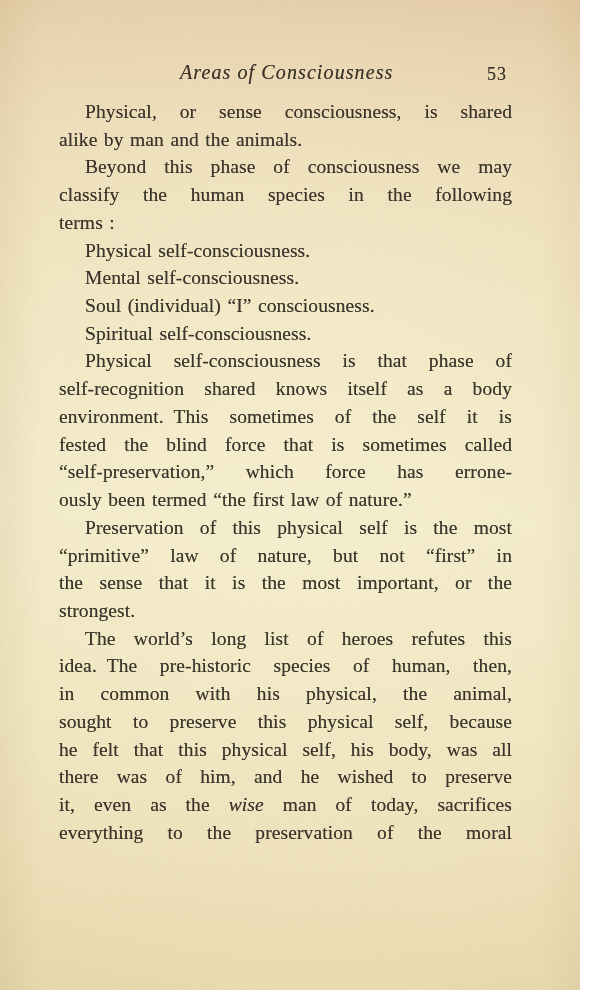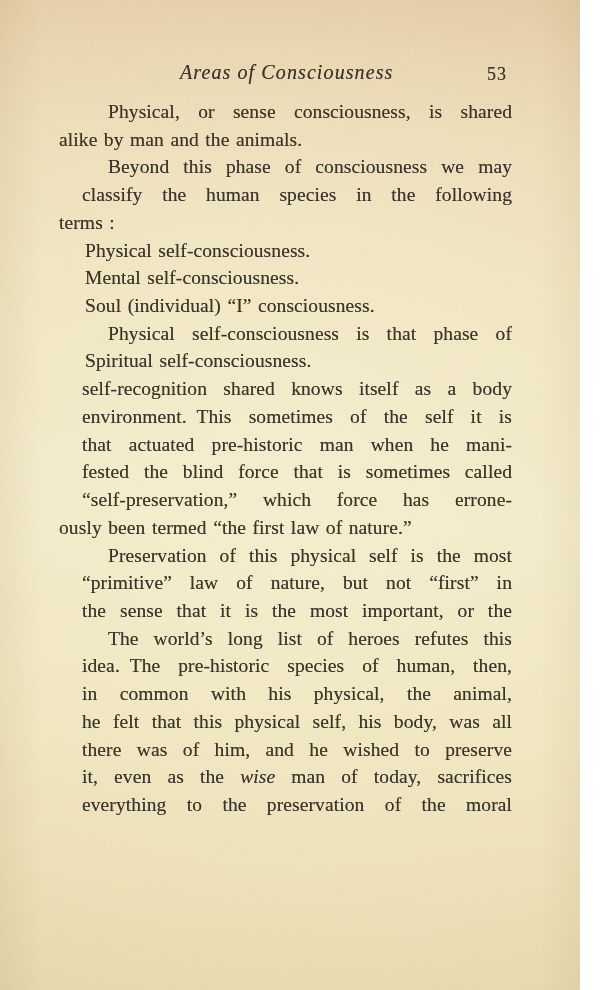--- a/index.html
+++ b/index.html
@@ -41,21 +41,21 @@
     text-shadow:0 0 .5px rgba(58,52,43,.65);
   }
   .text-block{
     position:absolute;left:59px;top:98px;width:453px;z-index:4;
     font-size:19.5px;line-height:27.72px;
     word-spacing:1.5px;letter-spacing:.1px;
     text-shadow:0 0 .5px rgba(58,52,43,.6);
   }
   .line{height:27.72px;}
   .line.indent{padding-left:26px;}
-  .line.justify{text-align:justify;text-align-last:justify;margin-left:23px;}
+  .line.justify{text-align:justify;text-align-last:justify;}
   .em{font-style:italic;}
 </style>
 </head>
 <body>
 
 <div class="page">
 
   <svg class="grain" width="600" height="990" xmlns="http://www.w3.org/2000/svg">
     <filter id="g">
       <feTurbulence type="fractalNoise" baseFrequency="0.55" numOctaves="2" seed="7" stitchTiles="stitch"></feTurbulence>
@@ -71,33 +71,34 @@
 
   <div class="text-block">
       <div class="line indent justify"><span>Physical, or sense consciousness, is shared</span></div>
       <div class="line"><span>alike by man and the animals.</span></div>
       <div class="line indent justify"><span>Beyond this phase of consciousness we may</span></div>
       <div class="line justify"><span>classify the human species in the following</span></div>
       <div class="line"><span>terms :</span></div>
       <div class="line indent"><span>Physical self-consciousness.</span></div>
       <div class="line indent"><span>Mental self-consciousness.</span></div>
       <div class="line indent"><span>Soul (individual) “I” consciousness.</span></div>
+      <div class="line indent"><span>Spiritual self-consciousness.</span></div>
       <div class="line indent justify"><span>Physical self-consciousness is that phase of</span></div>
-      <div class="line indent"><span>Spiritual self-consciousness.</span></div>
       <div class="line justify"><span>self-recognition shared knows itself as a body</span></div>
       <div class="line justify"><span>environment. This sometimes of the self it is</span></div>
-      <div class="line justify"><span>that actuated pre-historic man when he mani-</span></div>
       <div class="line justify"><span>fested the blind force that is sometimes called</span></div>
       <div class="line justify"><span>“self-preservation,” which force has errone-</span></div>
       <div class="line"><span>ously been termed “the first law of nature.”</span></div>
       <div class="line indent justify"><span>Preservation of this physical self is the most</span></div>
       <div class="line justify"><span>“primitive” law of nature, but not “first” in</span></div>
       <div class="line justify"><span>the sense that it is the most important, or the</span></div>
+      <div class="line"><span>strongest.</span></div>
       <div class="line indent justify"><span>The world’s long list of heroes refutes this</span></div>
       <div class="line justify"><span>idea. The pre-historic species of human, then,</span></div>
       <div class="line justify"><span>in common with his physical, the animal,</span></div>
+      <div class="line justify"><span>sought to preserve this physical self, because</span></div>
       <div class="line justify"><span>he felt that this physical self, his body, was all</span></div>
       <div class="line justify"><span>there was of him, and he wished to preserve</span></div>
       <div class="line justify"><span>it, even as the </span><span class="em">wise</span><span> man of today, sacrifices</span></div>
       <div class="line justify"><span>everything to the preservation of the moral</span></div>
     </div>
 
 </div>
 
 </body></html>

